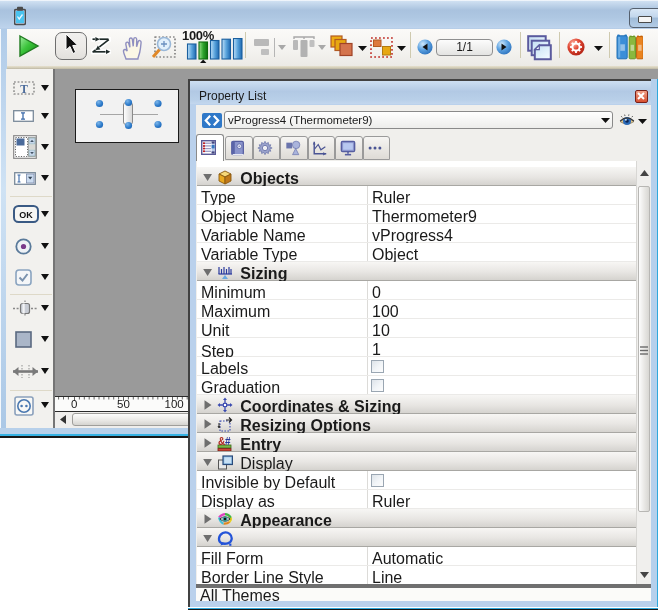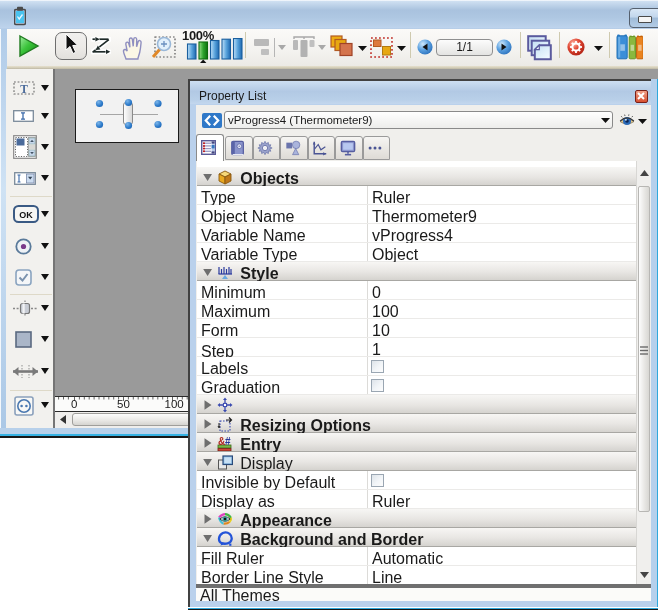--- a/index.html
+++ b/index.html
@@ -538,32 +538,32 @@
 <svg class="abs" style="left:14px;top:187px" width="12" height="12" viewBox="0 0 12 12">
       <path d="M1.2 3 H10 L5.6 10 Z" fill="#6e6e6e"></path>
     </svg>
 <svg class="abs" style="left:29px;top:184.5px" width="16" height="16" viewBox="0 0 16 16">
       <g stroke="#2a3a9e" stroke-width="1.2">
         <path d="M2 3 V10 M4.5 5 V10 M7 3 V10 M9.5 5 V10 M12 3 V10 M14 5 V10"></path>
         <path d="M1.5 10 H15"></path>
       </g>
       <path d="M5 15 L8 11 L11 15 Z" fill="#6aa8e0"></path>
     </svg>
-<div class="abs txt" style="left:52.3px;top:185.5px;font-weight:bold">Style</div>
+<div class="abs txt" style="left:52.3px;top:185.5px;font-weight:bold">Sizing</div>
 <div class="abs" style="left:9px;top:202px;width:439px;height:19px;background:#fff;border-bottom:1px solid #ebeae8;box-sizing:border-box"></div>
 <div class="abs" style="left:179px;top:202px;width:1px;height:18px;background:#dcdbd8"></div>
 <div class="abs txt" style="left:13px;top:204.5px">Minimum</div>
 <div class="abs txt" style="left:184px;top:204.5px">0</div>
 <div class="abs" style="left:9px;top:221px;width:439px;height:19px;background:#fff;border-bottom:1px solid #ebeae8;box-sizing:border-box"></div>
 <div class="abs" style="left:179px;top:221px;width:1px;height:18px;background:#dcdbd8"></div>
 <div class="abs txt" style="left:13px;top:223.5px">Maximum</div>
 <div class="abs txt" style="left:184px;top:223.5px">100</div>
 <div class="abs" style="left:9px;top:240px;width:439px;height:19px;background:#fff;border-bottom:1px solid #ebeae8;box-sizing:border-box"></div>
 <div class="abs" style="left:179px;top:240px;width:1px;height:18px;background:#dcdbd8"></div>
-<div class="abs txt" style="left:13px;top:242.5px">Form</div>
+<div class="abs txt" style="left:13px;top:242.5px">Unit</div>
 <div class="abs txt" style="left:184px;top:242.5px">10</div>
 <div class="abs" style="left:9px;top:259px;width:439px;height:19px;background:#fff;border-bottom:1px solid #ebeae8;box-sizing:border-box"></div>
 <div class="abs" style="left:179px;top:259px;width:1px;height:18px;background:#dcdbd8"></div>
 <div class="abs txt" style="left:13px;top:264px">Step</div>
 <div class="abs txt" style="left:184px;top:261.5px">1</div>
 <div class="abs" style="left:9px;top:278px;width:439px;height:19px;background:#fff;border-bottom:1px solid #ebeae8;box-sizing:border-box"></div>
 <div class="abs" style="left:179px;top:278px;width:1px;height:18px;background:#dcdbd8"></div>
 <div class="abs txt" style="left:13px;top:280.5px">Labels</div>
 <div class="abs" style="left:183px;top:280.5px;width:13px;height:13px;border:1px solid #9aa6b2;background:linear-gradient(135deg,#dde3e9 0%,#f2f5f8 55%,#fcfcfc 100%);box-sizing:border-box"></div>
 <div class="abs" style="left:9px;top:297px;width:439px;height:19px;background:#fff;border-bottom:1px solid #ebeae8;box-sizing:border-box"></div>
@@ -579,20 +579,21 @@
         <path d="M8 2 V14 M2 8 H14"></path>
       </g>
       <g fill="#3a4ab0">
         <path d="M8 0.5 L6 3 h4 Z"></path>
         <path d="M8 15.5 L6 13 h4 Z"></path>
         <path d="M0.5 8 L3 6 v4 Z"></path>
         <path d="M15.5 8 L13 6 v4 Z"></path>
       </g>
       <rect x="6.4" y="6.4" width="3.2" height="3.2" fill="#fff" stroke="#3a4ab0" stroke-width="1"></rect>
     </svg>
+<div class="abs txt" style="left:52.3px;top:318.5px;font-weight:bold">Coordinates &amp; Sizing</div>
 <div class="abs" style="left:9px;top:335px;width:439px;height:19px;background:linear-gradient(180deg,#f7f6f4 0%,#e8e6e3 55%,#d5d3cf 100%);border-bottom:1px solid #a8a7a3;box-sizing:border-box"></div>
 <svg class="abs" style="left:14px;top:339px" width="12" height="12" viewBox="0 0 12 12">
       <path d="M2.5 1.2 V10.8 L9.5 6 Z" fill="#6e6e6e"></path>
     </svg>
 <svg class="abs" style="left:29px;top:336.5px" width="16" height="16" viewBox="0 0 16 16">
       <rect x="3" y="5" width="10" height="10" fill="none" stroke="#3a4ab0" stroke-width="1.1" stroke-dasharray="1.6 1.4"></rect>
       <path d="M9 4 H14.5 M12 1.5 L14.5 4 L12 6.5" fill="none" stroke="#222" stroke-width="1.2"></path>
       <path d="M2 7 V11.5 M1 10 L2 11.8 L3 10" fill="none" stroke="#222" stroke-width="1"></path>
     </svg>
 <div class="abs txt" style="left:52.3px;top:337.5px;font-weight:bold">Resizing Options</div>
@@ -644,24 +645,23 @@
 <div class="abs txt" style="left:52.3px;top:432.5px;font-weight:bold">Appearance</div>
 <div class="abs" style="left:9px;top:449px;width:439px;height:19px;background:linear-gradient(180deg,#f7f6f4 0%,#e8e6e3 55%,#d5d3cf 100%);border-bottom:1px solid #a8a7a3;box-sizing:border-box"></div>
 <svg class="abs" style="left:14px;top:453px" width="12" height="12" viewBox="0 0 12 12">
       <path d="M1.2 3 H10 L5.6 10 Z" fill="#6e6e6e"></path>
     </svg>
 <svg class="abs" style="left:29px;top:450.5px" width="16" height="16" viewBox="0 0 16 16">
       <path d="M4.6 13.2 Q1.8 12 2 8.6 Q2.2 4.8 5.8 3 Q9.6 1.4 12.6 3.8 Q15.2 6 14.6 9.4 Q14 12.6 10.6 13.4 Q7.4 14.2 4.6 13.2 Z" fill="none" stroke="#2353d8" stroke-width="2.3" stroke-linejoin="round"></path>
       <path d="M4.6 13.2 L3.4 15.4 L6.8 14.6 Z" fill="#2353d8"></path>
       <rect x="12.2" y="13.6" width="2.2" height="2.2" fill="#2353d8"></rect>
     </svg>
-<div class="abs txt" style="left:52.3px;top:451.5px;font-weight:bold">Background and Border</div>
 <div class="abs" style="left:9px;top:468px;width:439px;height:19px;background:#fff;border-bottom:1px solid #ebeae8;box-sizing:border-box"></div>
 <div class="abs" style="left:179px;top:468px;width:1px;height:18px;background:#dcdbd8"></div>
-<div class="abs txt" style="left:13px;top:470.5px">Fill Ruler</div>
+<div class="abs txt" style="left:13px;top:470.5px">Fill Form</div>
 <div class="abs txt" style="left:184px;top:470.5px">Automatic</div>
 <div class="abs" style="left:9px;top:487px;width:439px;height:19px;background:#fff;border-bottom:1px solid #ebeae8;box-sizing:border-box"></div>
 <div class="abs" style="left:179px;top:487px;width:1px;height:18px;background:#dcdbd8"></div>
 <div class="abs txt" style="left:13px;top:489.5px">Border Line Style</div>
 <div class="abs txt" style="left:184px;top:489.5px">Line</div>
 
   <div class="abs" style="left:448px;top:82px;width:15px;height:423px;background:#f0efed;border-left:1px solid #d8d7d4;box-sizing:border-box"></div>
   <svg class="abs" style="left:452px;top:91px" width="9" height="6" viewBox="0 0 9 6">
       <path d="M4.5 0 L9 6 H0 Z" fill="#444"></path>
     </svg>

